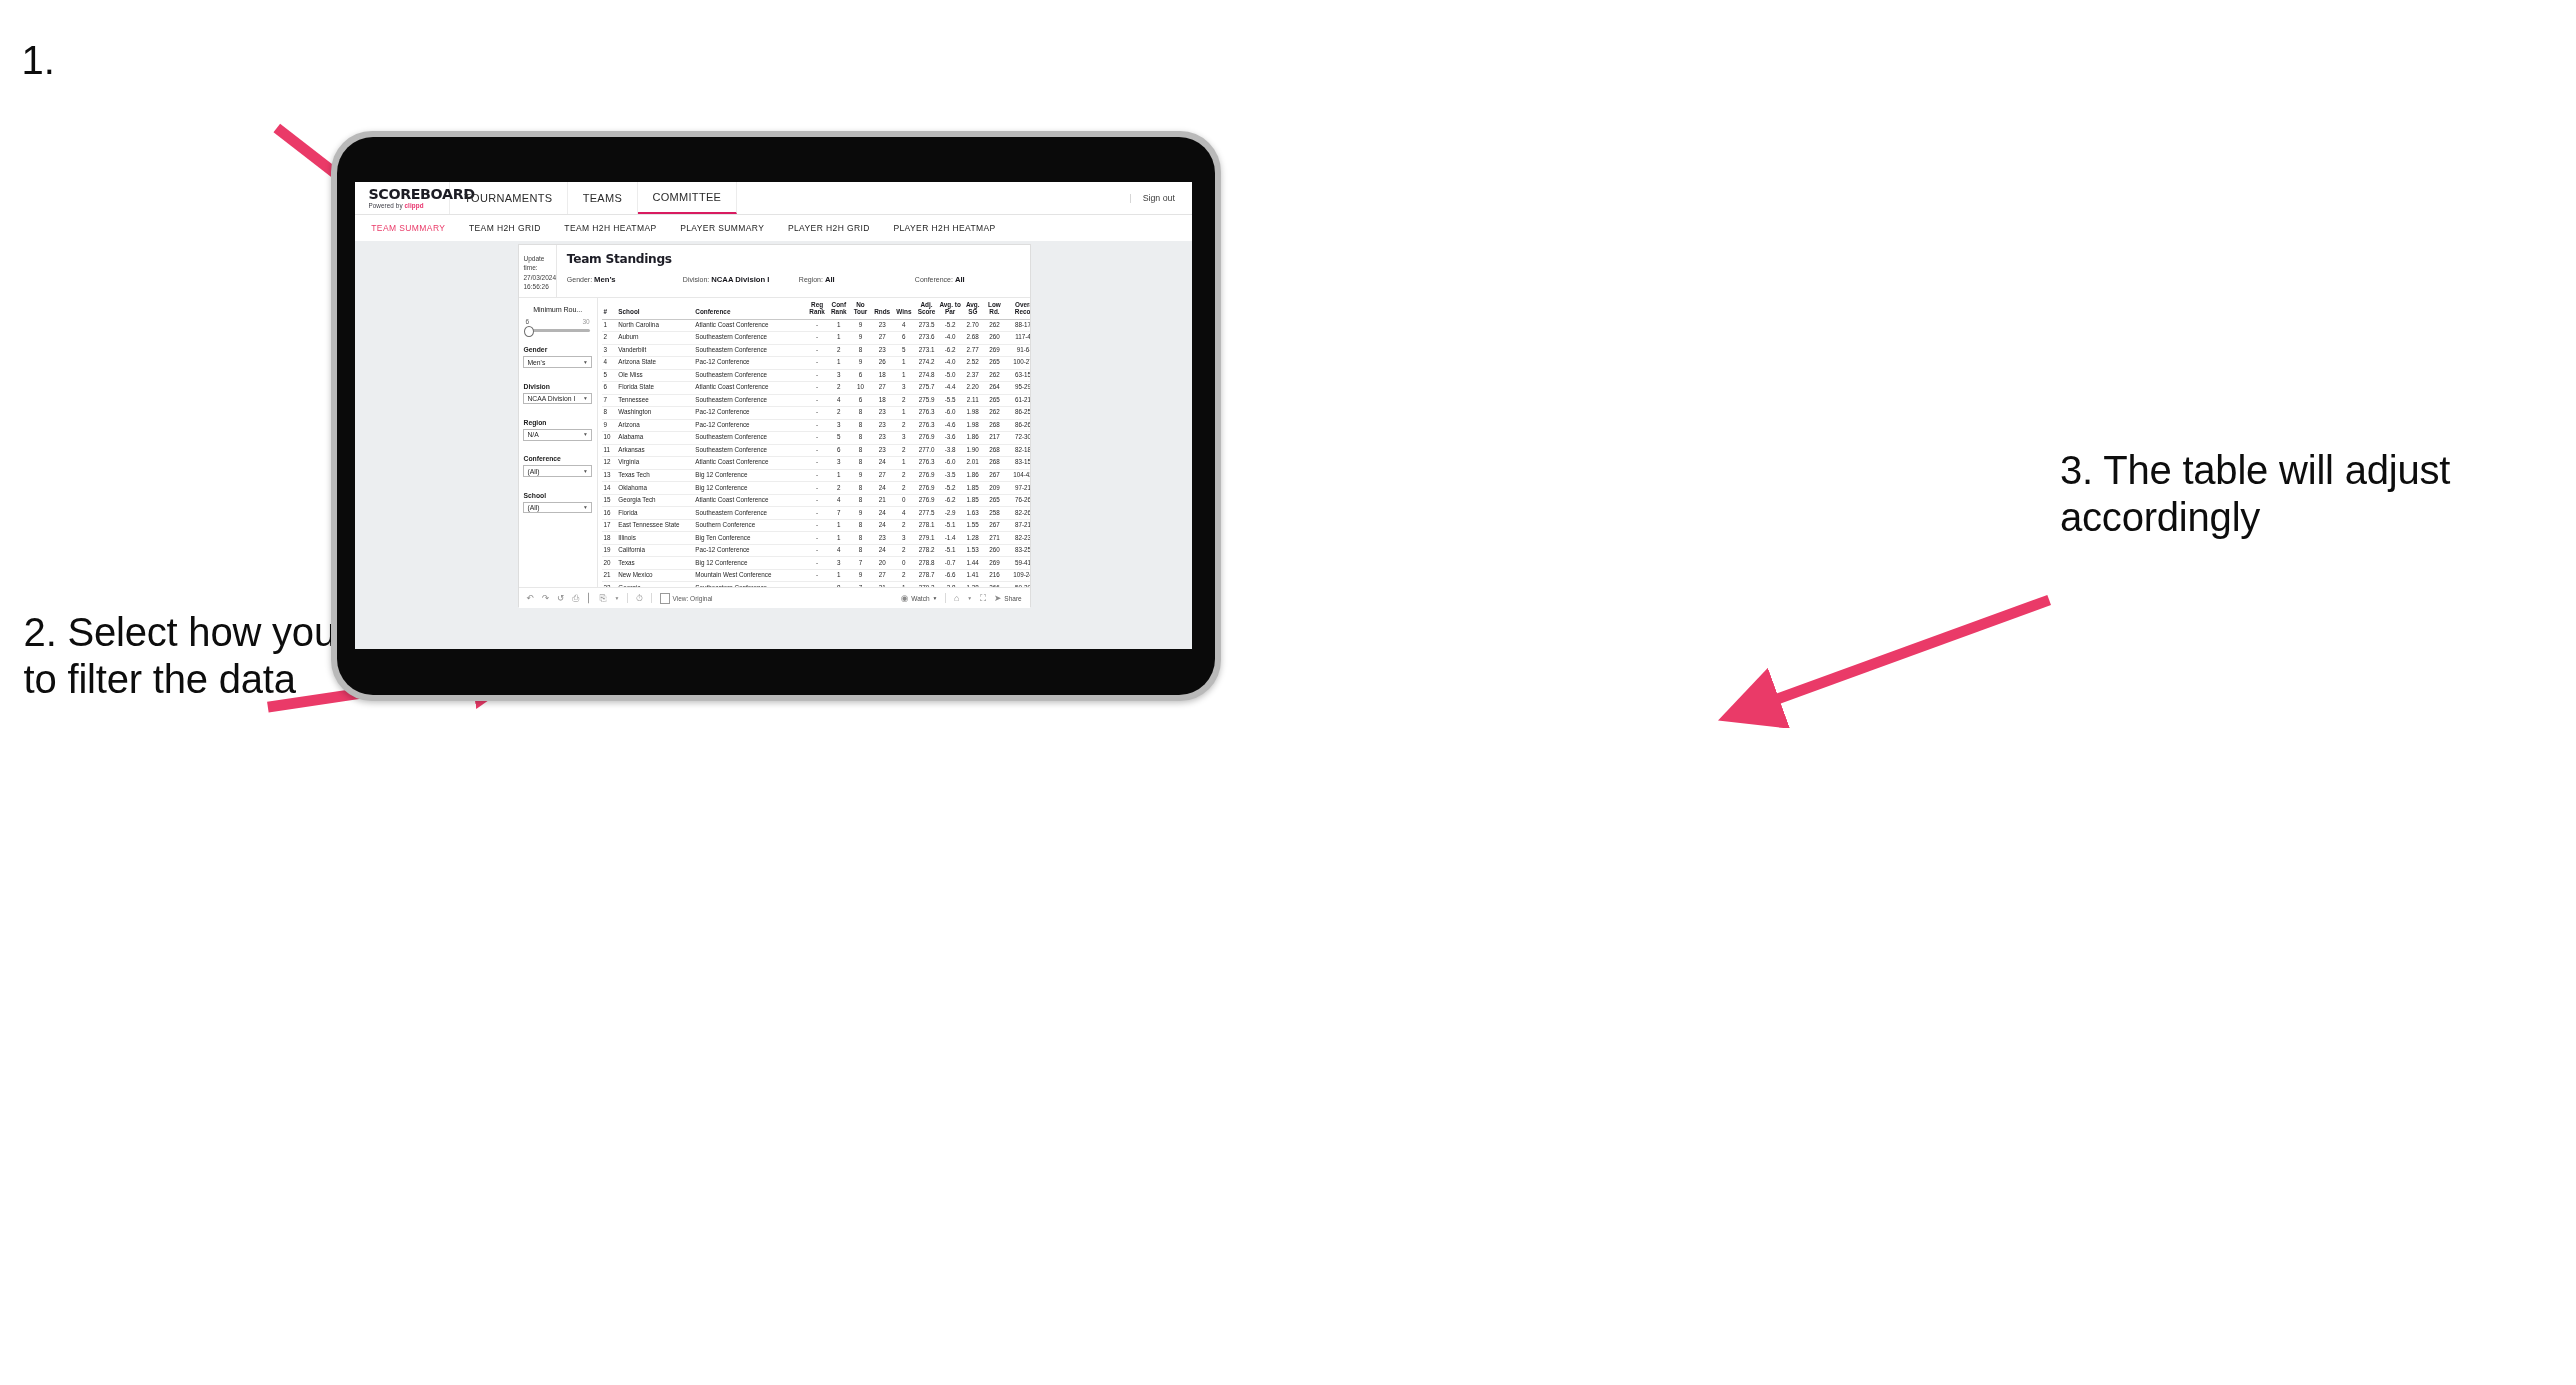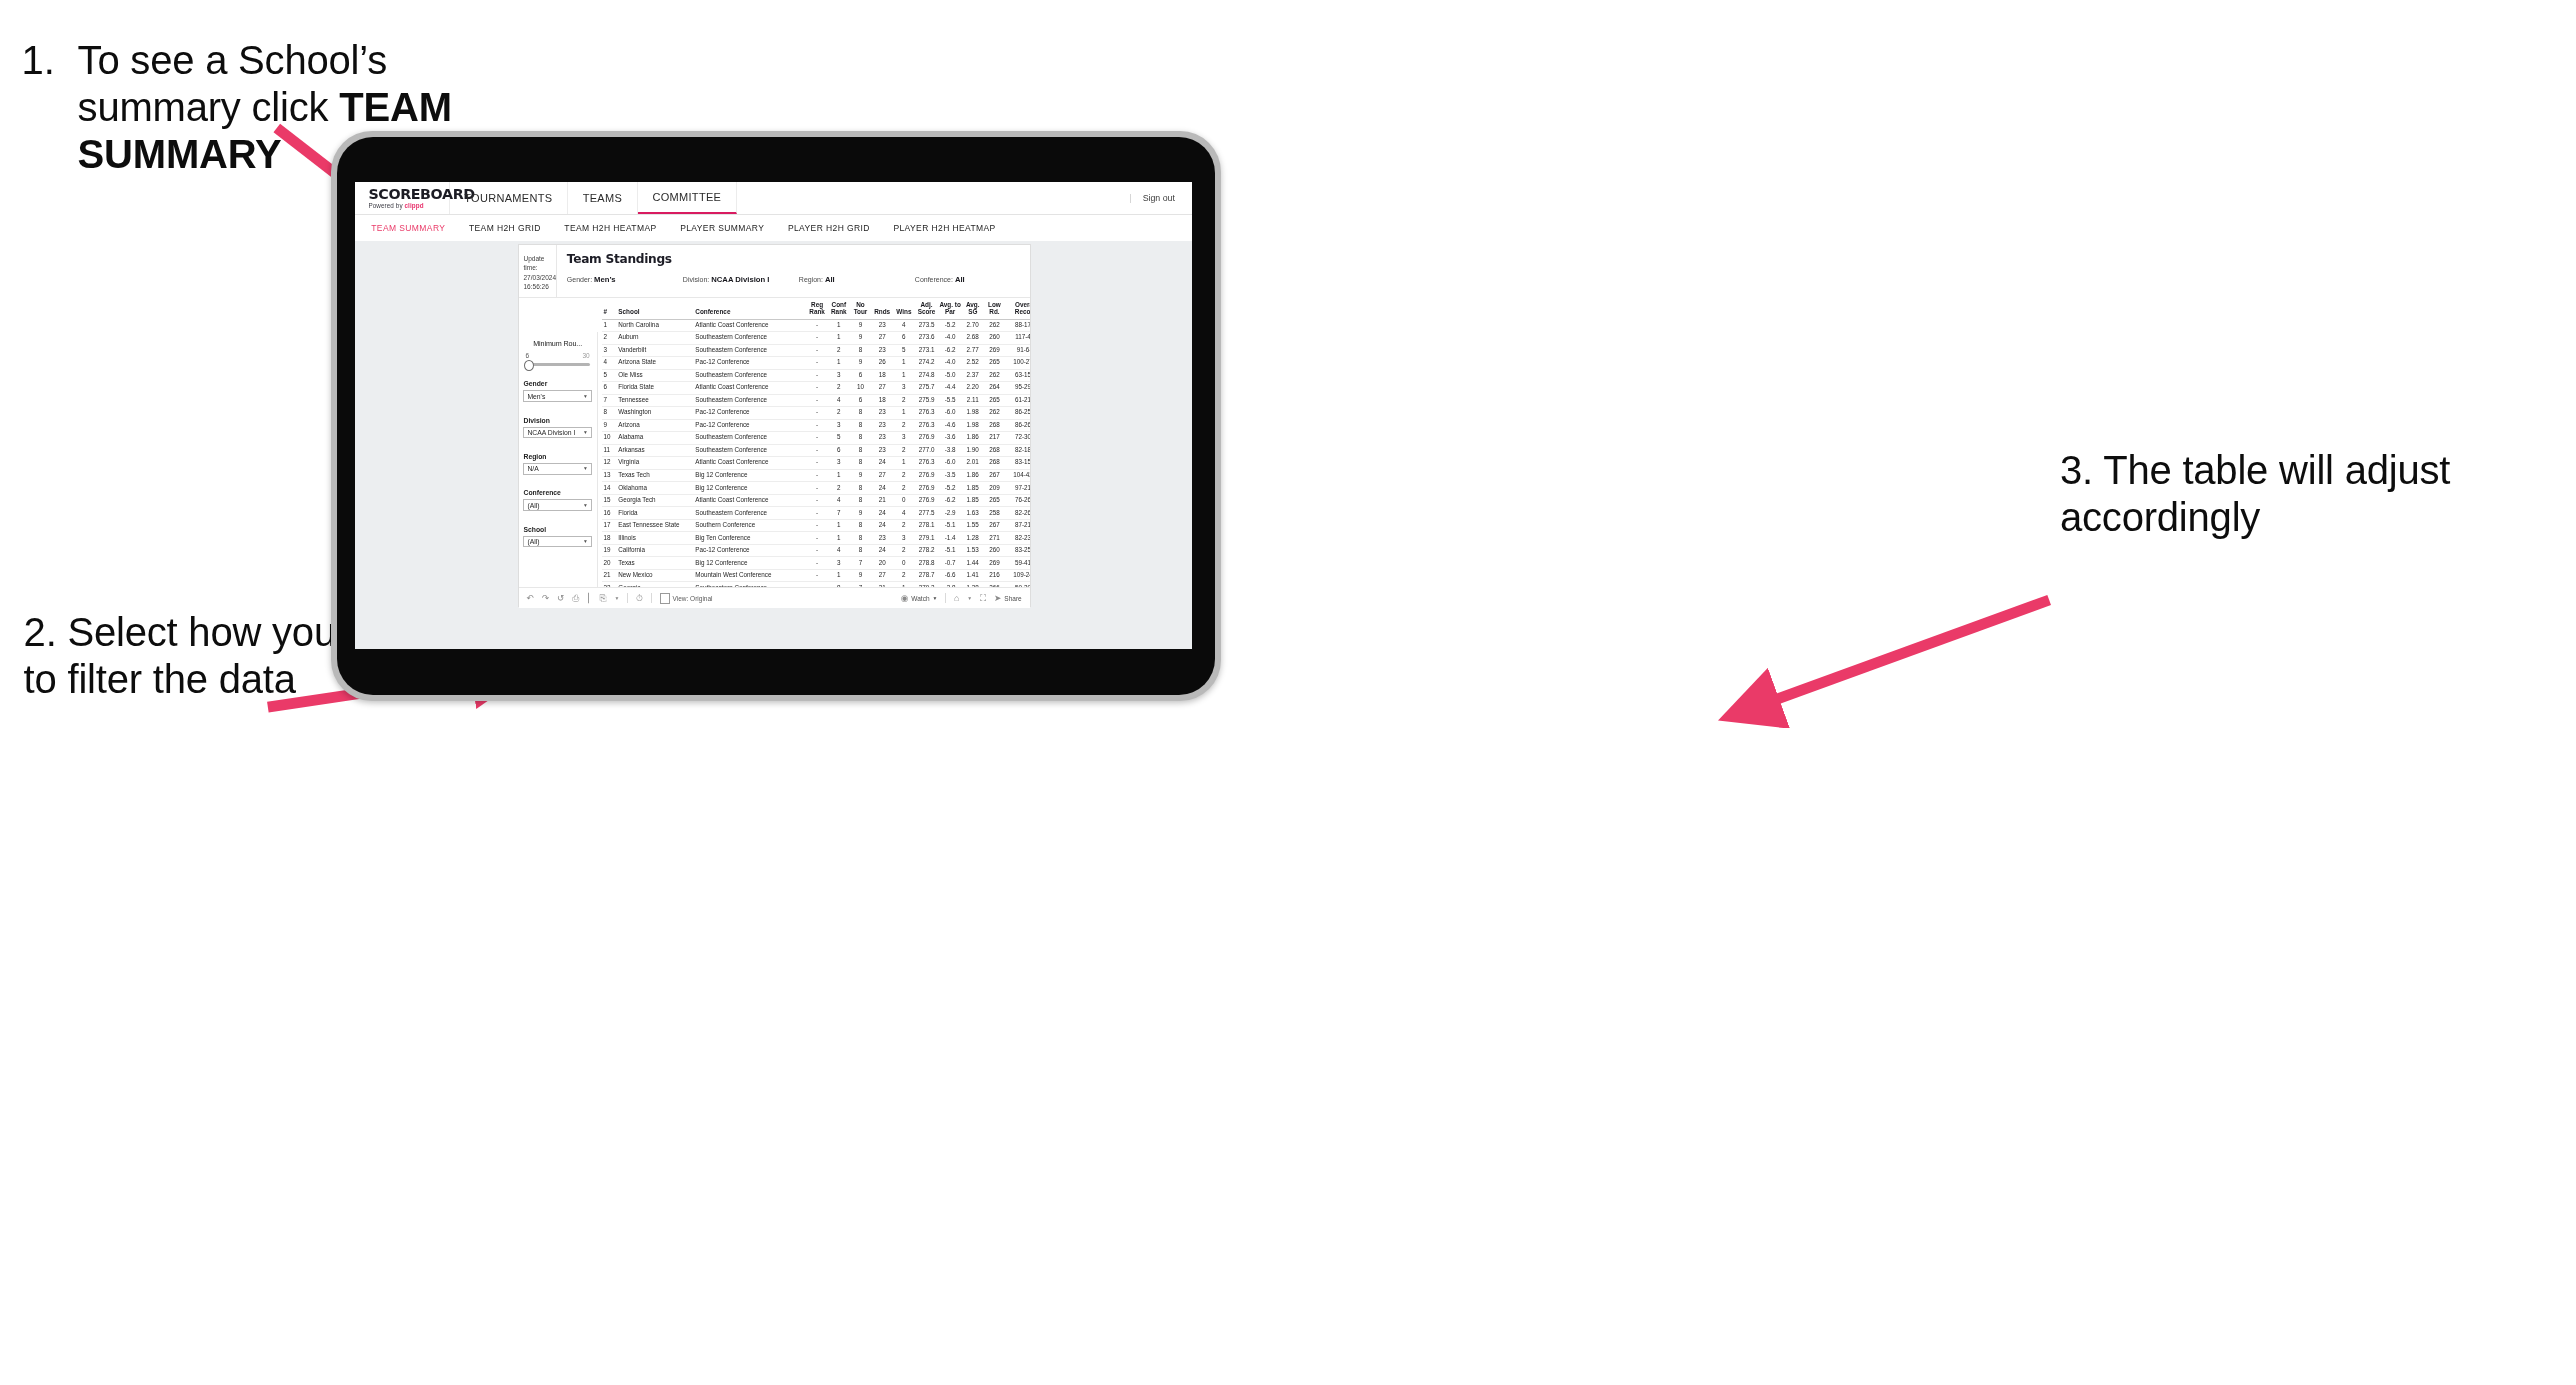--- a/index.html
+++ b/index.html
@@ -60,21 +60,21 @@
   .dashtop{display:flex;height:52px;border-bottom:1px solid #e7e7e7;}
   .updbox{width:79px;box-sizing:border-box;padding:8.8px 0 0 4.9px;border-right:1px solid #e7e7e7;}
   .updlabel{font-size:6.5px;color:#3d3d3d;line-height:1.45;}
   .dashhead{flex:1;padding:6.9px 0 0 9.8px;}
   .dashtitle{font-family:"DejaVu Sans",sans-serif;font-weight:700;font-size:12.2px;color:#1d1d26;letter-spacing:-0.3px;}
   .filtline{display:flex;margin-top:8.8px;font-size:7px;color:#4a4a4a;}
   .filtline .f{width:116px;}
   .filtline .f b{color:#16161c;font-weight:700;font-size:7.7px;}
 
   .dashbody{display:flex;height:calc(361px - 52px - 19.7px);}
-  .sidecol{width:79px;box-sizing:border-box;border-right:1px solid #e7e7e7;padding:6.9px 4.9px 0 4.9px;margin-top:34px;}
+  .sidecol{width:79px;box-sizing:border-box;border-right:1px solid #e7e7e7;padding:6.9px 4.9px 0 4.9px;}
   .ctrl{margin-bottom:14.7px;}
   .ctrl .clabel{font-size:6.8px;color:#222;font-weight:700;margin-bottom:2.9px;}
   .slider-head{font-size:7.2px;color:#222;text-align:center;margin-bottom:3.9px;letter-spacing:-0.1px;}
   .slider-vals{display:flex;justify-content:space-between;font-size:6.5px;color:#555;padding:0 2px;}
   .slider-vals .mx{color:#9a9a9a;}
   .slider-track{position:relative;height:2.9px;background:#b4b4b4;border-radius:2px;margin:3.9px 2px 0 2px;}
   .slider-knob{position:absolute;left:-1px;top:-2.9px;width:7.9px;height:8.8px;border:1.2px solid #6d6d6d;border-radius:50%;background:#fff;}
   .sel{display:flex;align-items:center;justify-content:space-between;height:11.8px;border:1px solid #b9b9b9;background:#fff;padding:0 2.9px;font-size:6.8px;color:#1f1f1f;box-sizing:border-box;cursor:pointer;}
   .sel .car{font-size:4.9px;color:#555;}
 
@@ -92,21 +92,20 @@
   .footspacer{flex:1;}
   .foot-item{display:flex;align-items:center;gap:2.9px;cursor:pointer;color:#4d4d4d;}
   .viewbox{display:flex;align-items:center;gap:2.9px;}
   .viewbox .box{width:7.9px;height:8.8px;border:1px solid #9a9a9a;display:inline-block;}
 </style>
 </head>
 <body>
 
 <div class="anno" id="anno1">
   <span class="num">1.</span>
-  <span class="txt"><span>To see a School’s</span><br><span>summary click </span><b>TEAM</b><br><b>SUMMARY</b></span>
 </div>
 
 <div class="anno" id="anno2">2. Select how you want to filter the data</div>
 <div class="anno" id="anno3">3. The table will adjust accordingly</div>
 
 <svg class="arrow" style="left:265px;top:118px;" width="177" height="128" viewBox="0 0 180 130">
   <defs>
       <marker id="ah1" markerWidth="6" markerHeight="6" refX="3.2" refY="3" orient="auto">
         <path d="M0,0 L6,3 L0,6 Z" fill="#ea3a68"></path>
       </marker>

